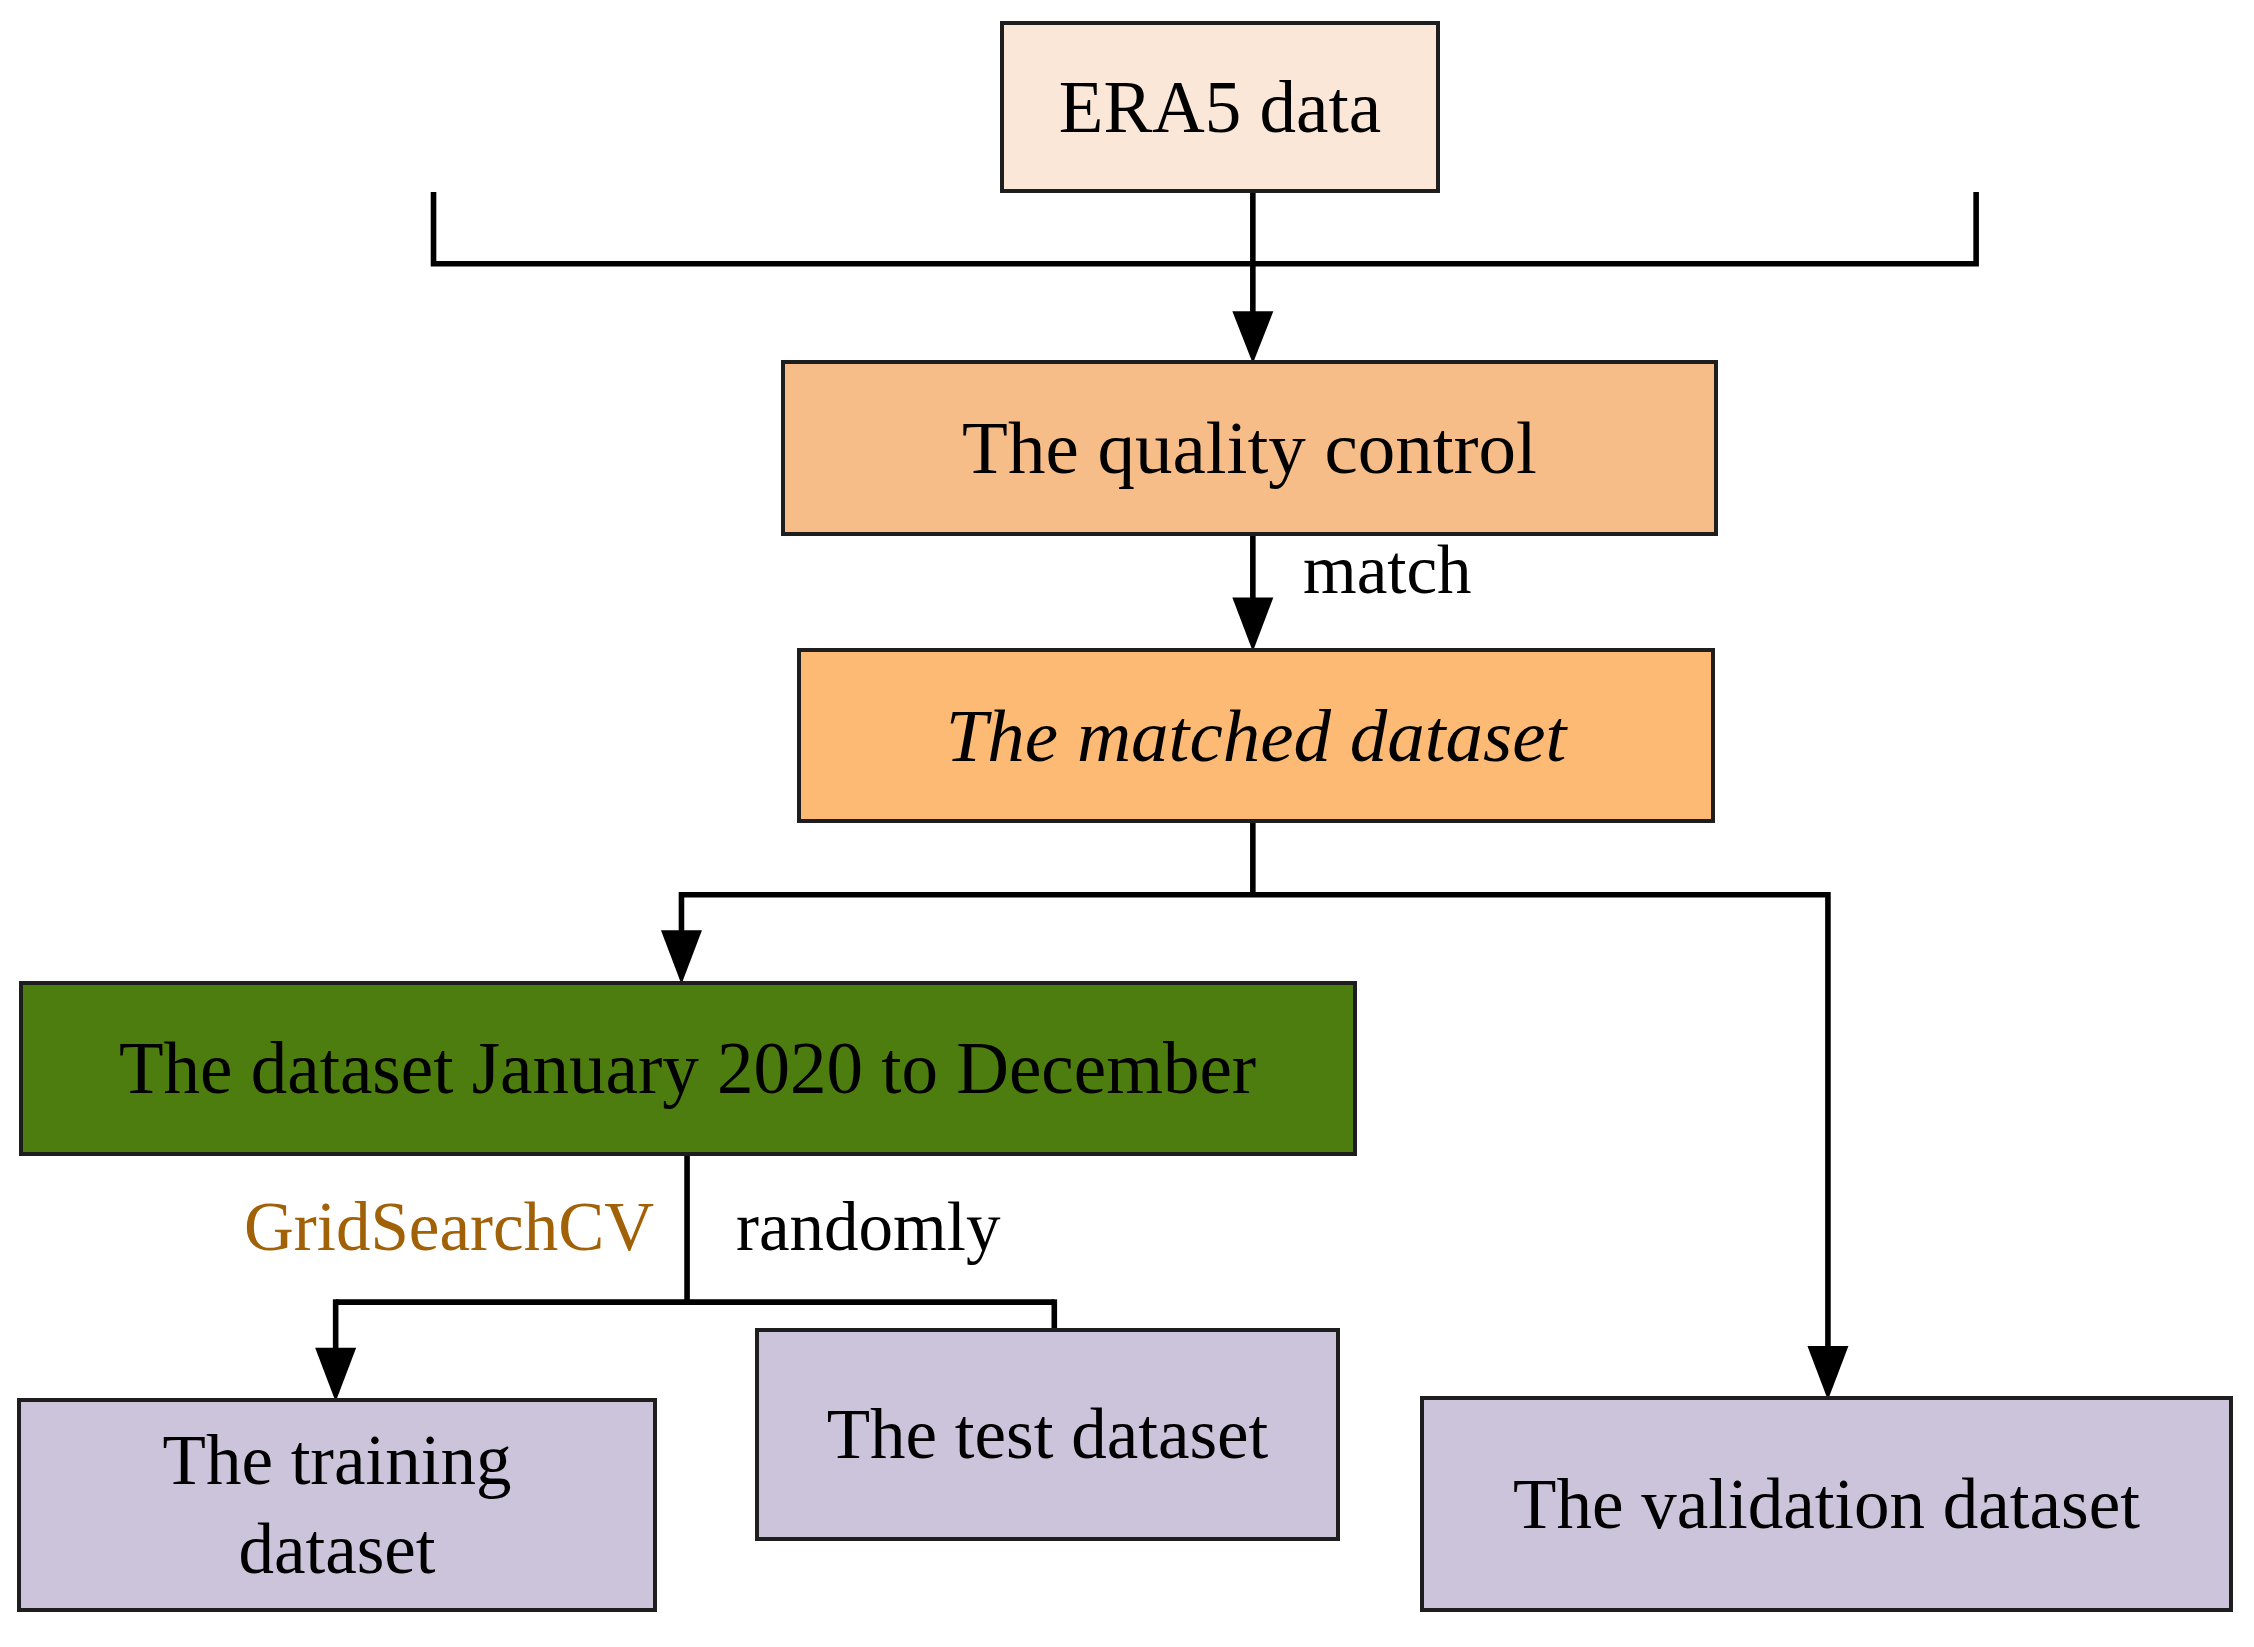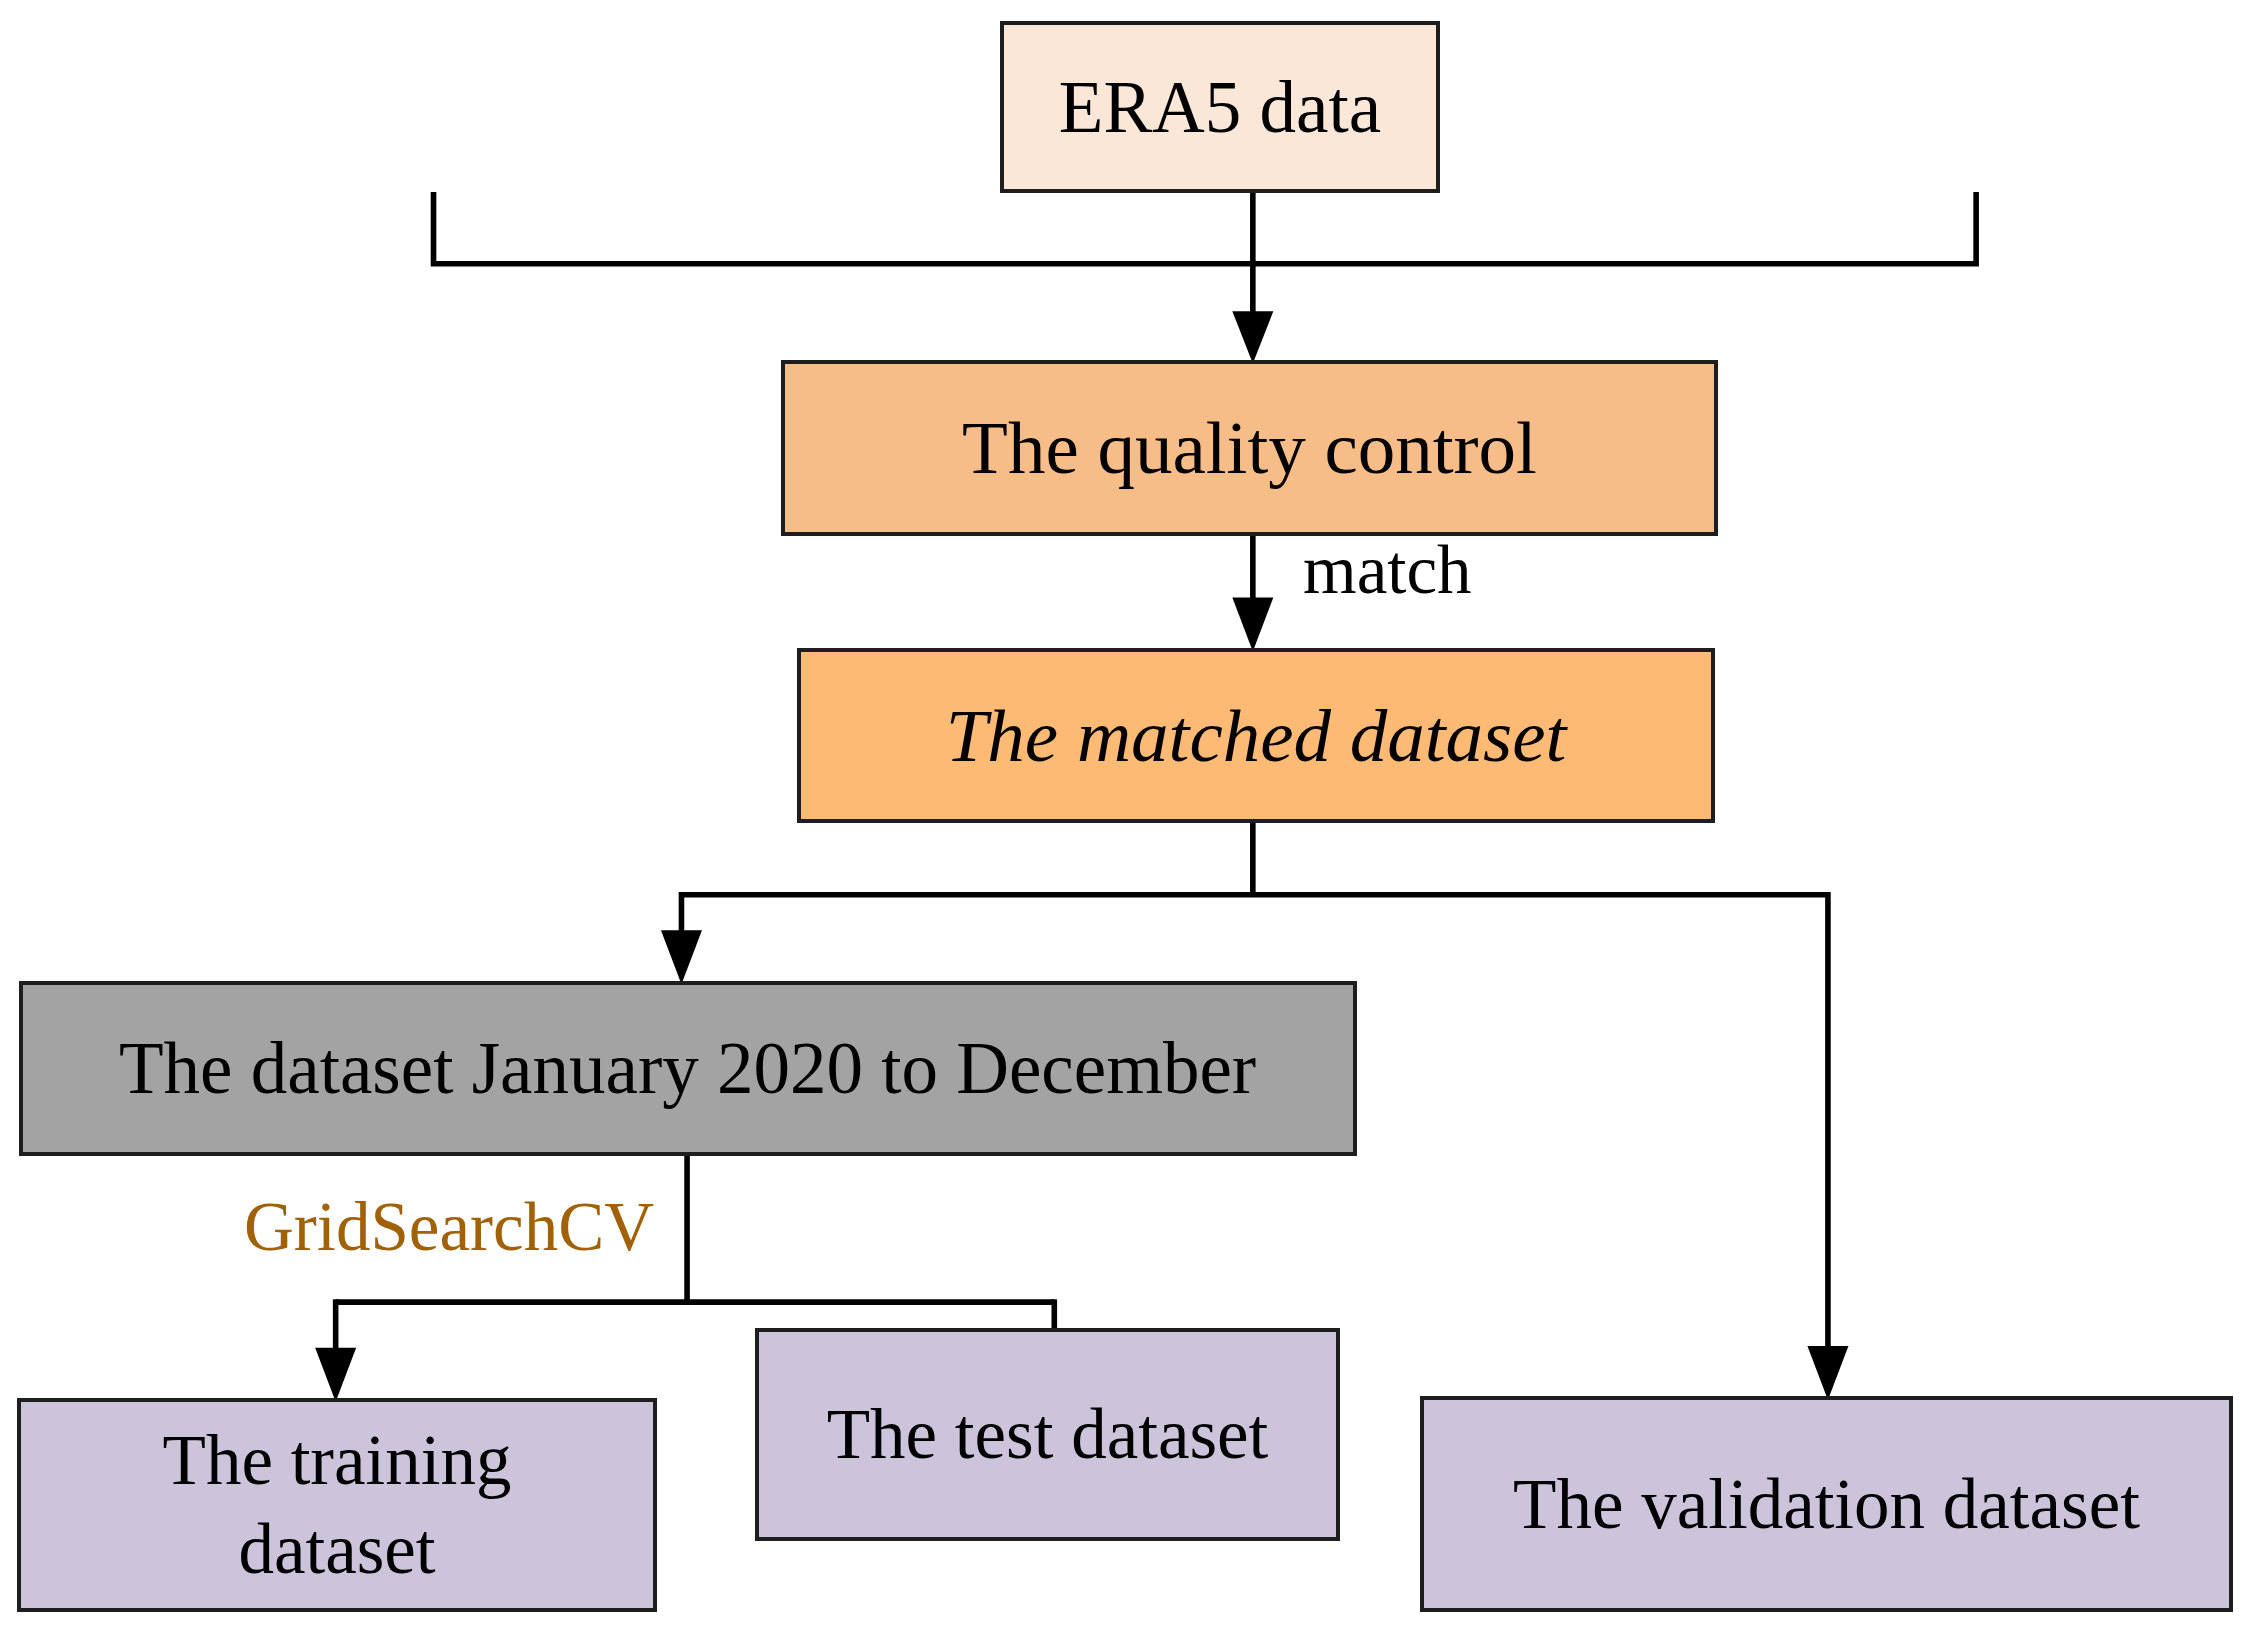--- a/index.html
+++ b/index.html
@@ -82,35 +82,36 @@
 
 
   <div class="node node-qc" style="background-color: rgb(246, 189, 137); border-color: rgb(30, 30, 30);">
     <span class="node-label">The quality control</span>
   </div>
 
   <div class="node node-matched" style="background-color: #fdba74; border-color: rgb(30, 30, 30); font-style: italic;">
     <span class="node-label">The matched dataset</span>
   </div>
 
-  <div class="node node-dataset2020" style="background-color: #a3a3a3; border-color: rgb(30, 30, 30);">
+  <div class="node node-dataset2020" style="background-color: #4d7c0f; border-color: rgb(30, 30, 30);">
     <span class="node-label">The dataset January 2020 to December</span>
   </div>
 
   <div class="node node-training" style="background-color: rgb(204, 196, 218); border-color: rgb(30, 30, 30);">
     <span class="node-label">The training dataset</span>
   </div>
 
   <div class="node node-test" style="background-color: rgb(204, 196, 218); border-color: rgb(30, 30, 30);">
     <span class="node-label">The test dataset</span>
   </div>
 
   <div class="node node-validation" style="background-color: rgb(204, 196, 218); border-color: rgb(30, 30, 30);">
     <span class="node-label">The validation dataset</span>
   </div>
 
   <div class="edge-label label-match" style="color: rgb(0, 0, 0);">match</div>
 
   <div class="edge-label label-gridsearchcv" style="color: #a16207;">GridSearchCV</div>
 
+  <div class="edge-label label-randomly" style="color: rgb(0, 0, 0);">randomly</div>
 
 </div>
 
 
 </body></html>

